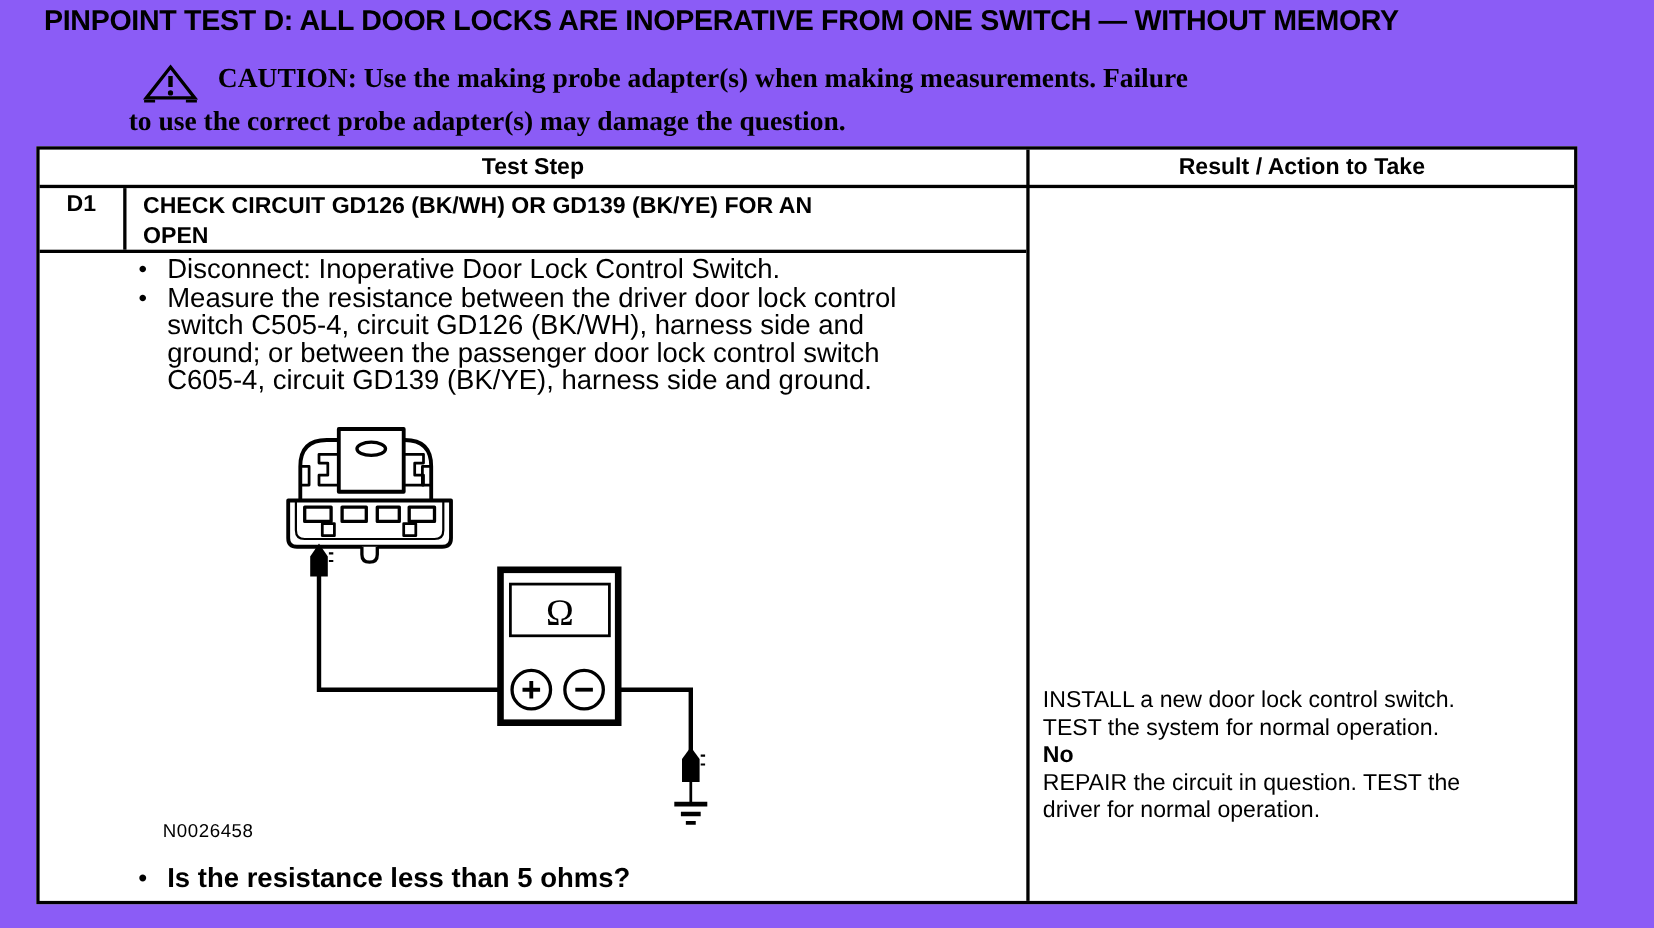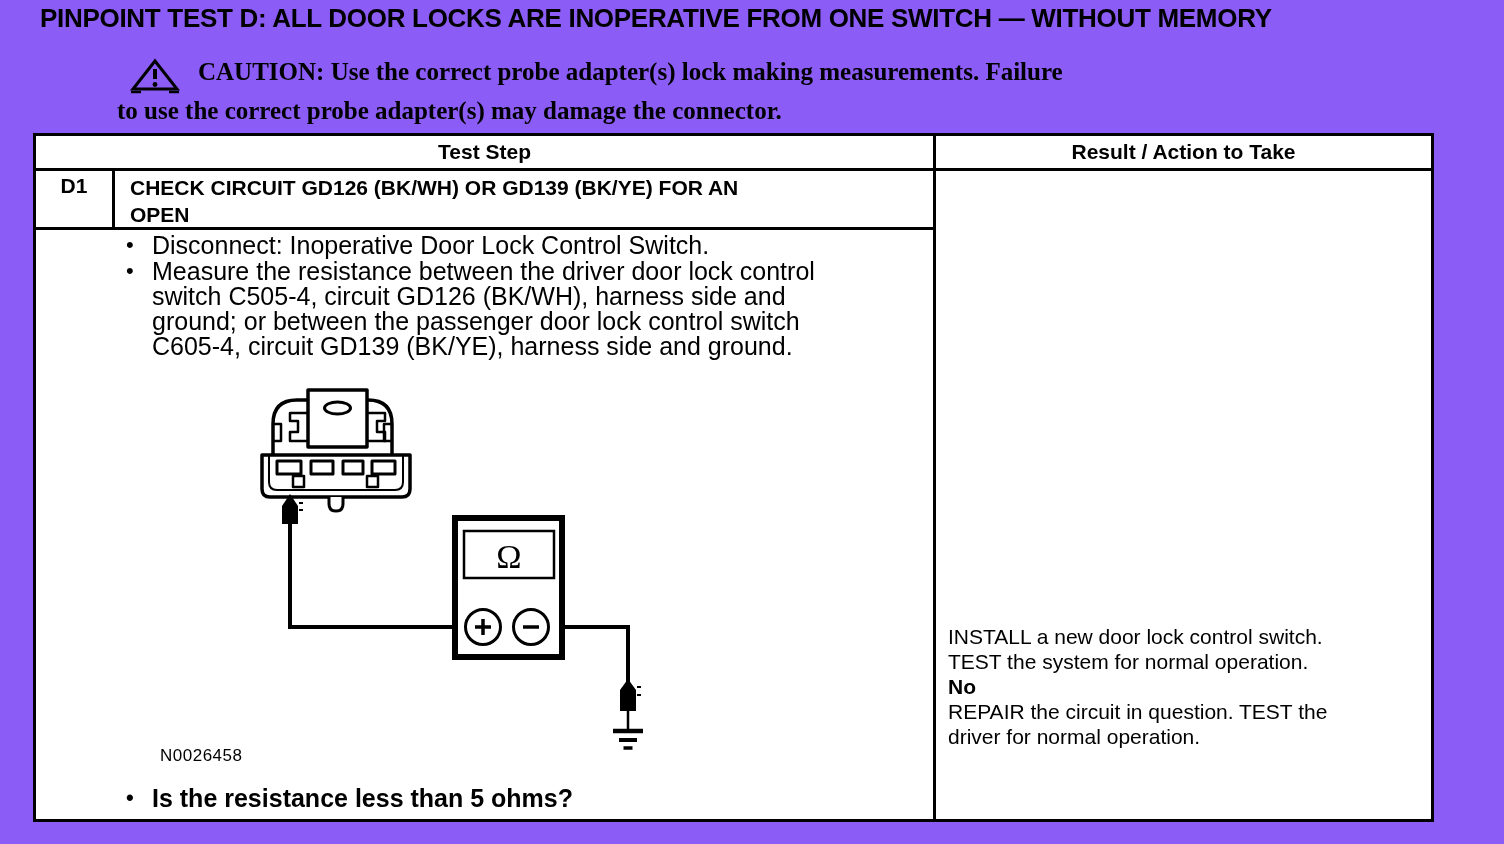--- a/index.html
+++ b/index.html
@@ -53,21 +53,21 @@
     position:absolute; font-size:25px; line-height:25px;
     white-space:pre-line; padding-left:28px; max-width:810px;
   }
   .bullet::before { content:"\2022"; position:absolute; left:2px; top:-1px; font-size:22px; }
   .bullet-1 { left:88px; top:97px; }
   .bullet-2 { left:88px; top:123px; }
   .bullet-q { left:88px; top:650px; font-weight:bold; }
   .bullet-q::before { font-weight:bold; }
 
   .figure { position:absolute; left:104px; top:249px; width:560px; height:390px; }
-  .figure-label { position:absolute; left:112px; top:610px; font-size:17px; letter-spacing:0.5px;margin-left:12px; }
+  .figure-label { position:absolute; left:112px; top:610px; font-size:17px; letter-spacing:0.5px; }
 
   .results {
     position:absolute; left:912px; top:488px; width:488px;
     font-size:21px; line-height:25px;
   }
   .answer { font-weight:bold; }
   .action { white-space:pre-line; }
 </style>
 </head>
 <body>
@@ -77,23 +77,23 @@
   <div class="doc-title">PINPOINT TEST D: ALL DOOR LOCKS ARE INOPERATIVE FROM ONE SWITCH — WITHOUT MEMORY</div>
 
   <div class="caution">
     <div class="caution-row1">
       <svg class="warning-icon" width="52" height="36" viewBox="0 0 52 36">
         <path d="M26 3 L48 31 L4 31 Z" fill="none" stroke="#000" stroke-width="3"></path>
         <path d="M2 34 H12 M40 34 H50" stroke="#000" stroke-width="2.5"></path>
         <path d="M26 11 V21" stroke="#000" stroke-width="4"></path>
         <circle cx="26" cy="26.5" r="2.4" fill="#000"></circle>
       </svg>
-      <span>CAUTION: Use the correct probe adapter(s) lock making measurements. Failure</span>
+      <span>CAUTION: Use the making probe adapter(s) when making measurements. Failure</span>
     </div>
-    <div>to use the correct probe adapter(s) may damage the connector.</div>
+    <div>to use the correct probe adapter(s) may damage the question.</div>
   </div>
 
   <div class="ptable">
     <div class="col-sep"></div>
 
     <div class="thead">
       <div class="th th-left">Test Step</div>
       <div class="th th-right">Result / Action to Take</div>
     </div>
 

